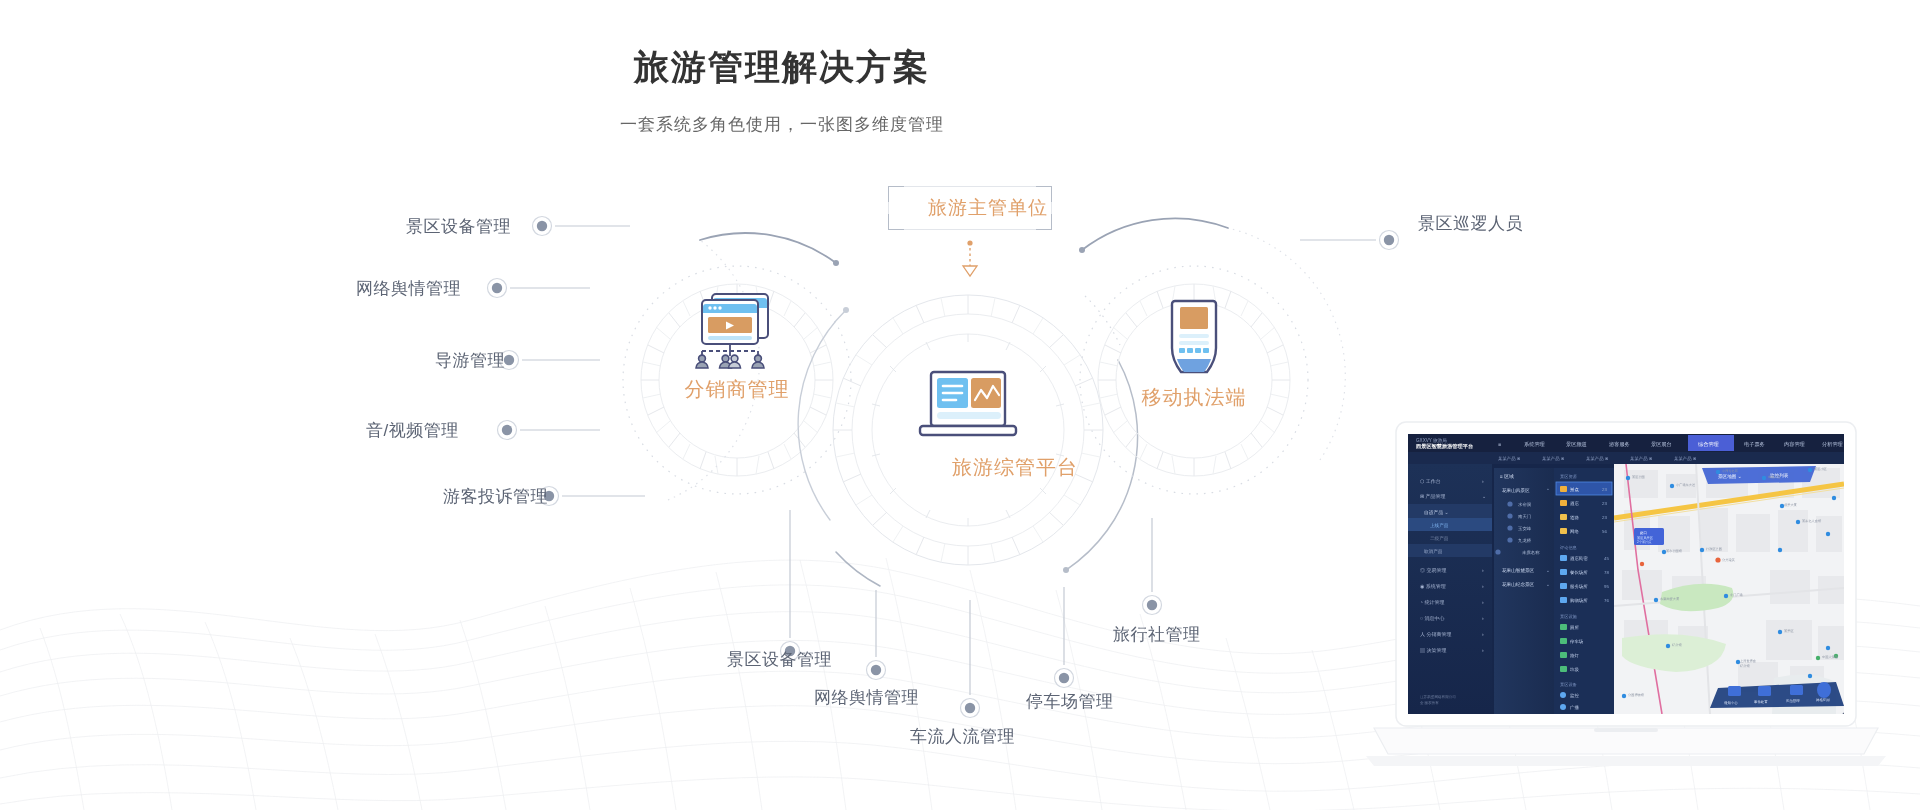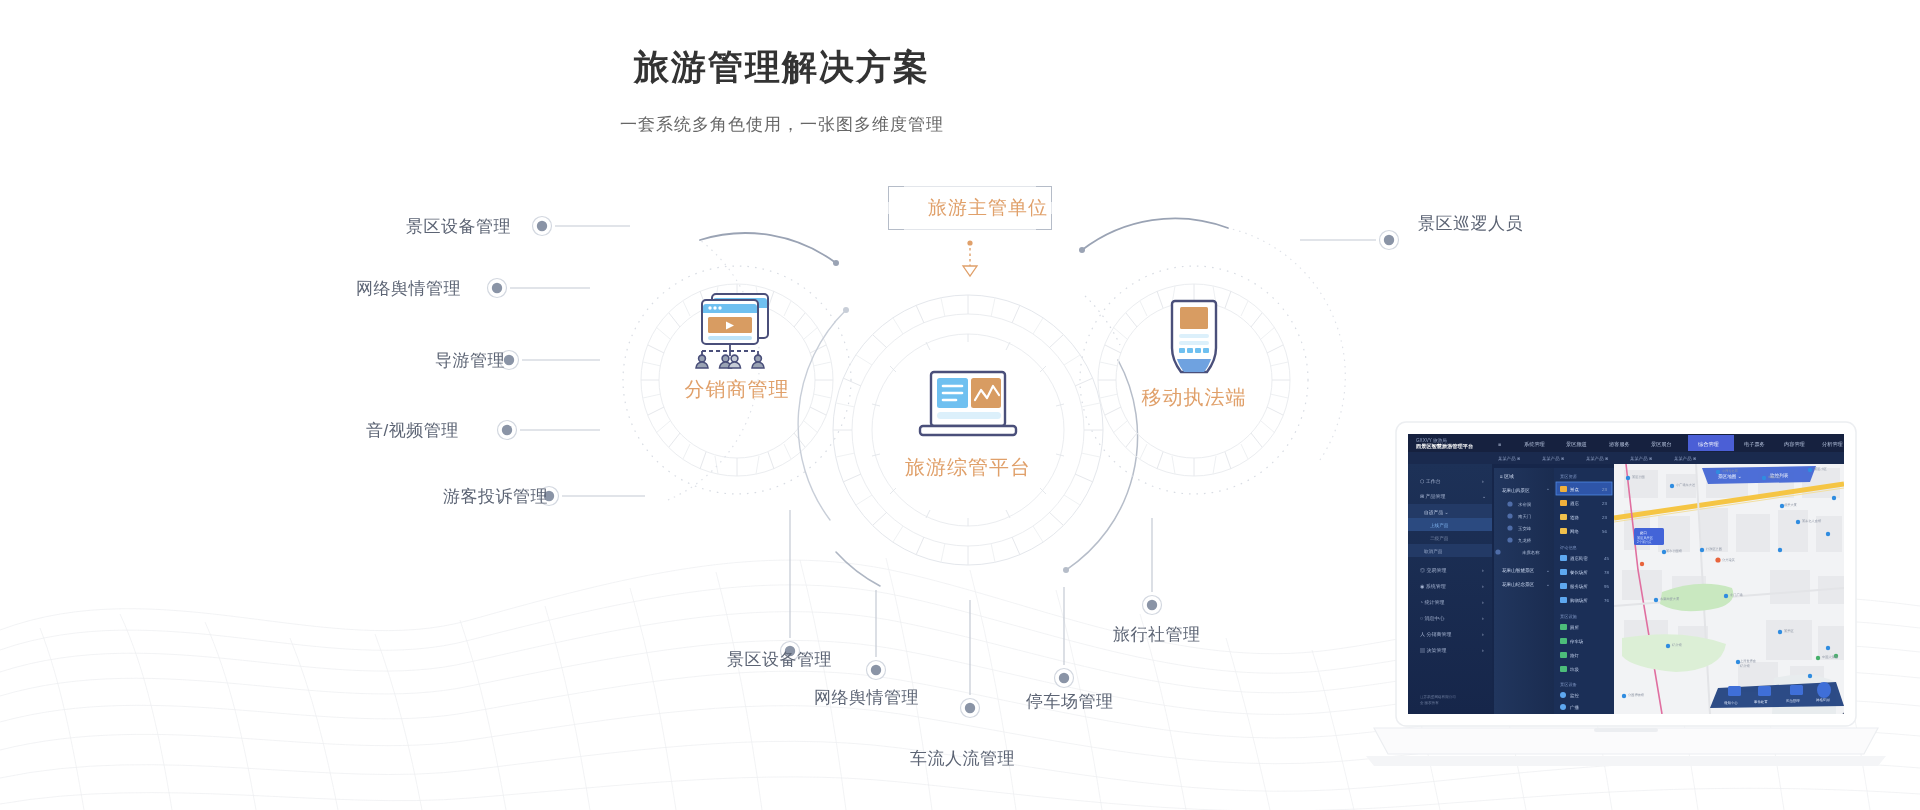--- a/index.html
+++ b/index.html
@@ -56,21 +56,21 @@
 
   
   .diagram { position:absolute; inset:0; z-index:3; }
 
   
   .node { position:absolute; z-index:4; text-align:center; width:220px; }
   .node .caption {
     font-size:20px; color:#e0a06a; letter-spacing:1px; margin-top:6px;
   }
   .node-video { left:627px; top:288px; }
-  .node-platform { left:858px; top:368px; }
+  .node-platform { left:858px; top:368px;text-align:right; }
   .node-mobile { left:1084px; top:296px; }
 
   
   .spoke-label {
     position:absolute; z-index:6;
     font-size:17px; color:#5c6474; white-space:nowrap; letter-spacing:0.5px;
   }
 
   
   .laptop { position:absolute; left:1366px; top:410px; width:520px; height:370px; z-index:4; }
@@ -369,21 +369,21 @@
   <div class="spoke-label" style="left:406px; top:215px;">景区设备管理</div>
   <div class="spoke-label" style="left:356px; top:277px;">网络舆情管理</div>
   <div class="spoke-label" style="left:404px; top:349px;margin-left:31px;">导游管理</div>
   <div class="spoke-label" style="left:366px; top:419px;">音/视频管理</div>
   <div class="spoke-label" style="left:413px; top:485px;margin-left:30px;">游客投诉管理</div>
 
   <div class="spoke-label" style="left:1418px; top:212px;">景区巡逻人员</div>
 
   <div class="spoke-label" style="left:727px; top:648px;">景区设备管理</div>
   <div class="spoke-label" style="left:814px; top:686px;">网络舆情管理</div>
-  <div class="spoke-label" style="left:910px; top:747px;">车流人流管理</div>
+  <div class="spoke-label" style="left:910px; top:725px;">车流人流管理</div>
   <div class="spoke-label" style="left:1026px; top:690px;">停车场管理</div>
   <div class="spoke-label" style="left:1113px; top:623px;">旅行社管理</div>
 
   <div class="node node-video">
     <svg width="110" height="82" viewBox="0 0 110 82" style="display:block;margin:0 auto;">
       <rect x="30" y="6" width="56" height="44" rx="4" fill="#ffffff" stroke="#4a4f7a" stroke-width="2"></rect>
       <path d="M34 10 h48 a3 3 0 0 1 3 3 v7 h-54 v-7 a3 3 0 0 1 3 -3 z" fill="#6fc0f0"></path>
       <rect x="20" y="12" width="56" height="44" rx="4" fill="#ffffff" stroke="#4a4f7a" stroke-width="2"></rect>
       <path d="M24 16 h48 a3 3 0 0 1 3 3 v6 h-54 v-6 a3 3 0 0 1 3 -3 z" fill="#6fc0f0"></path>
       <circle cx="28" cy="20" r="1.7" fill="#ffffff"></circle>

